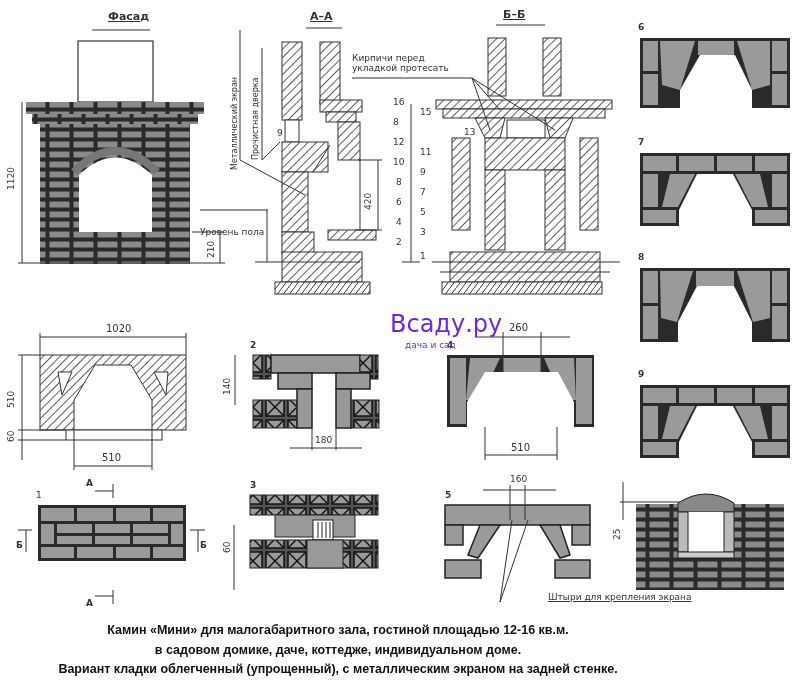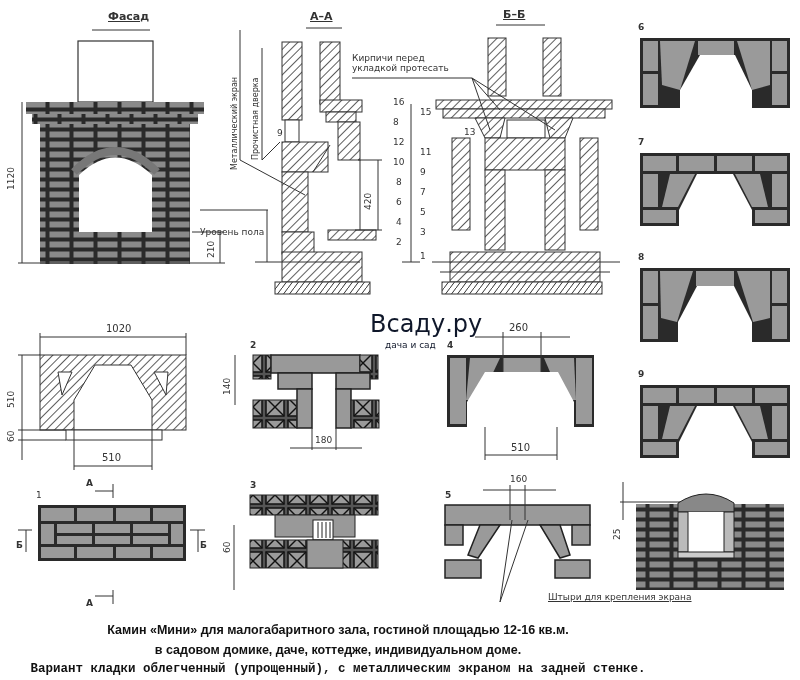--- a/index.html
+++ b/index.html
@@ -3,21 +3,21 @@
 <meta charset="utf-8">
 <style>
   html,body{margin:0;padding:0;background:#fff;}
   body{width:800px;height:680px;position:relative;overflow:hidden;font-family:"DejaVu Sans",sans-serif;color:#222;}
   svg{position:absolute;left:0;top:0;}
   .lbl{position:absolute;font-size:10px;color:#333;white-space:nowrap;}
   .title{position:absolute;font-size:11px;font-weight:bold;color:#333;text-decoration:underline;}
   .num{position:absolute;font-size:9px;color:#333;}
   .caption{position:absolute;left:0;width:676px;text-align:center;font-family:"Liberation Sans",sans-serif;font-weight:bold;font-size:12.5px;line-height:20px;color:#111;}
   .vert{position:absolute;font-size:9px;color:#333;transform-origin:left top;transform:rotate(-90deg);white-space:nowrap;}
-  .wm{position:absolute;color:#0f172a;font-size:24px;}
+  .wm{position:absolute;color:#6d28d9;font-size:24px;margin-left:20px;}
 </style>
 </head>
 <body>
 
 <svg width="800" height="680" viewBox="0 0 800 680">
   <defs>
     <pattern id="hatch" width="6" height="6" patternUnits="userSpaceOnUse" patternTransform="rotate(45)">
       <rect width="6" height="6" fill="#fff"></rect>
       <line x1="0" y1="0" x2="0" y2="6" stroke="#333" stroke-width="1.6"></line>
     </pattern>
@@ -351,13 +351,13 @@
 <div class="num" style="left:638px;top:22px;font-weight:bold;">6</div>
 <div class="num" style="left:638px;top:137px;font-weight:bold;">7</div>
 <div class="num" style="left:638px;top:252px;font-weight:bold;">8</div>
 <div class="num" style="left:638px;top:369px;font-weight:bold;">9</div>
 
 <div class="wm" style="left:370px;top:310px;">Всаду.ру</div>
 <div class="wm" style="left:385px;top:340px;font-size:9px;">дача и сад</div>
 
 <div class="caption" style="top:620px;">Камин «Мини» для малогабаритного зала, гостиной площадью 12-16 кв.м.</div>
 <div class="caption" style="top:640px;">в садовом домике, даче, коттедже,  индивидуальном доме.</div>
-<div class="caption" style="top:659px;font-family:Liberation Mono, monospace;">Вариант кладки облегченный (упрощенный), с металлическим экраном на задней стенке.</div>
+<div class="caption" style="top:659px;">Вариант кладки облегченный (упрощенный), с металлическим экраном на задней стенке.</div>
 
 </body></html>

